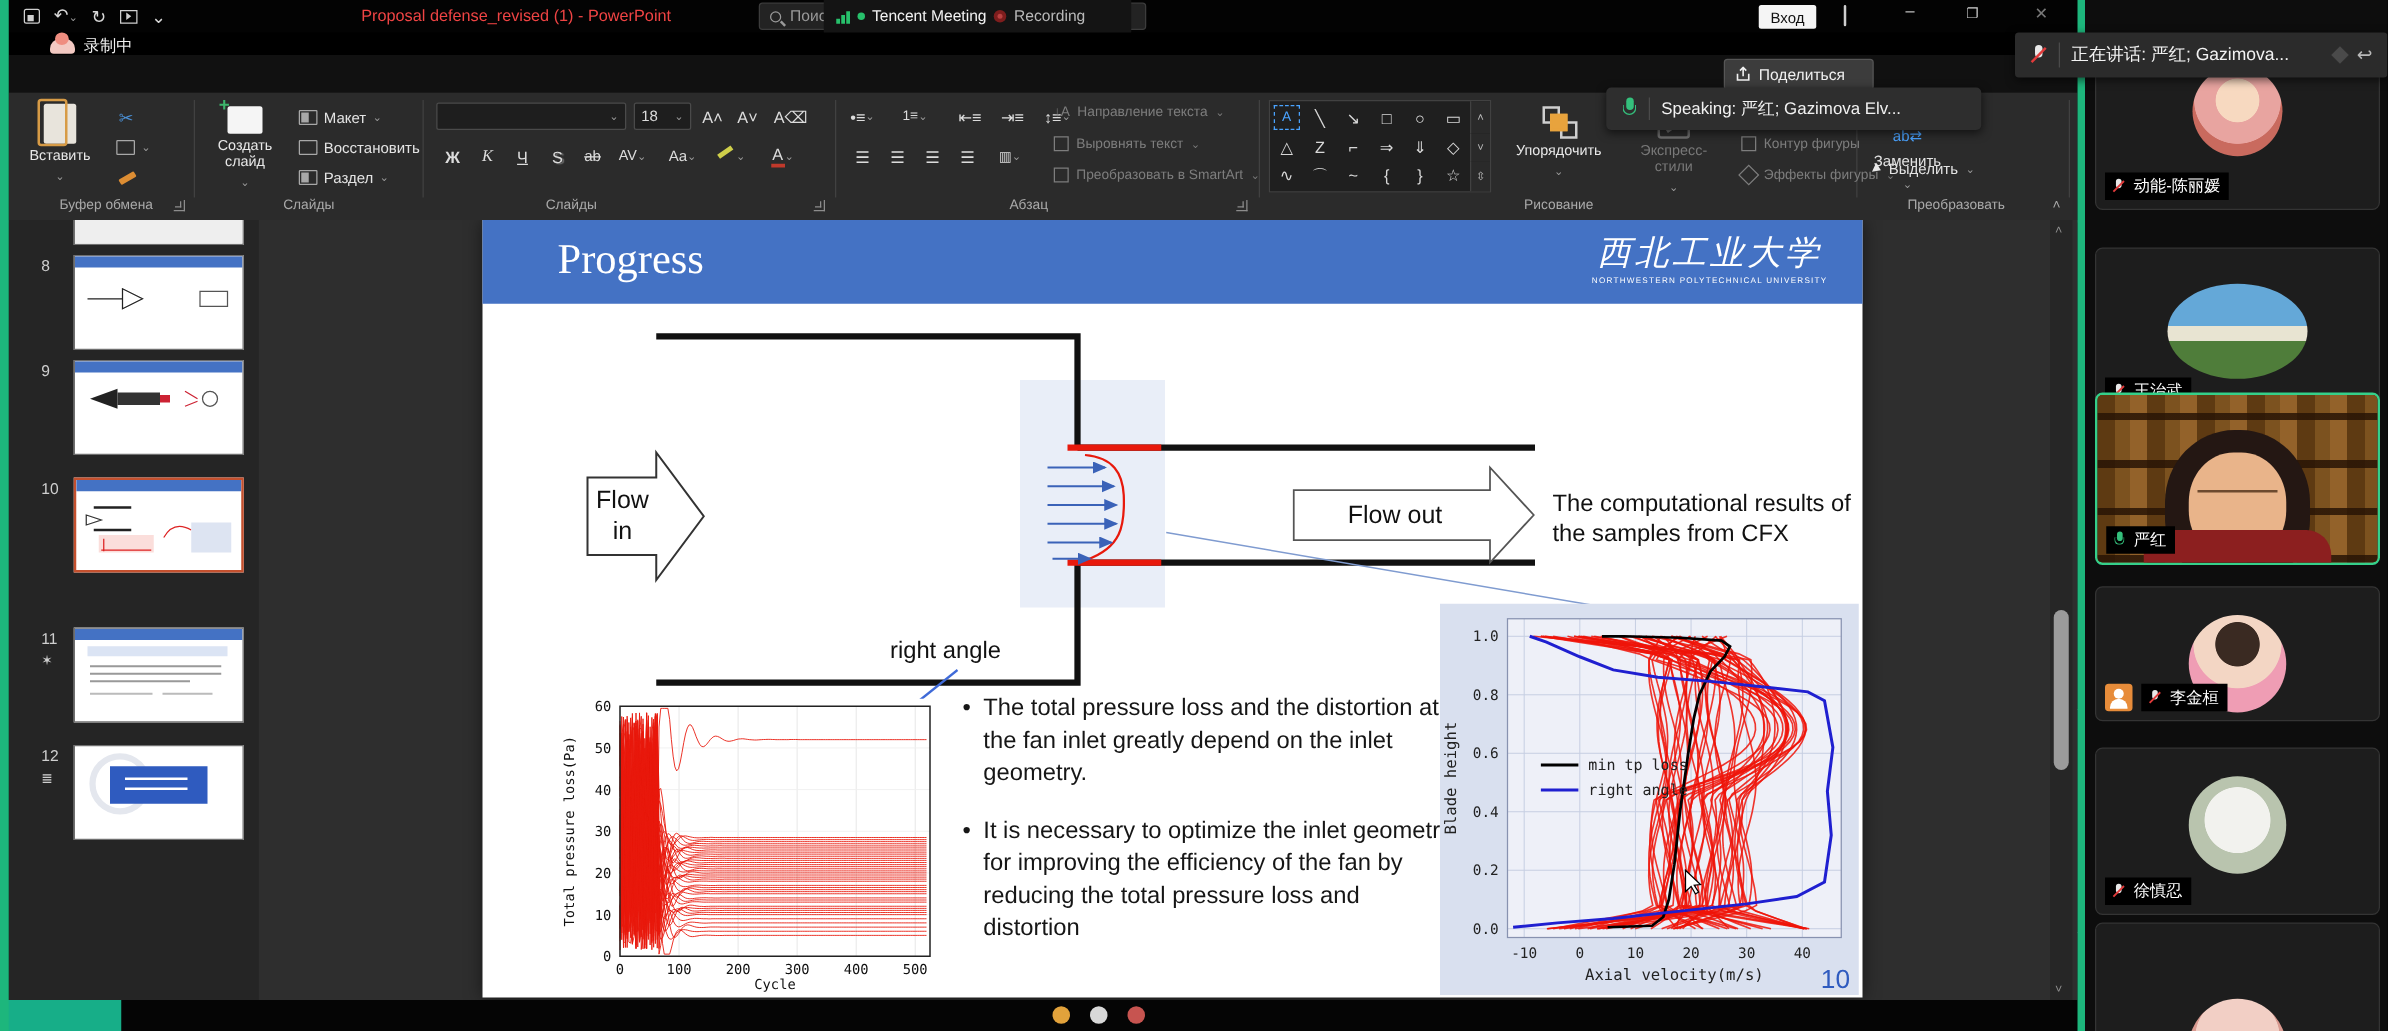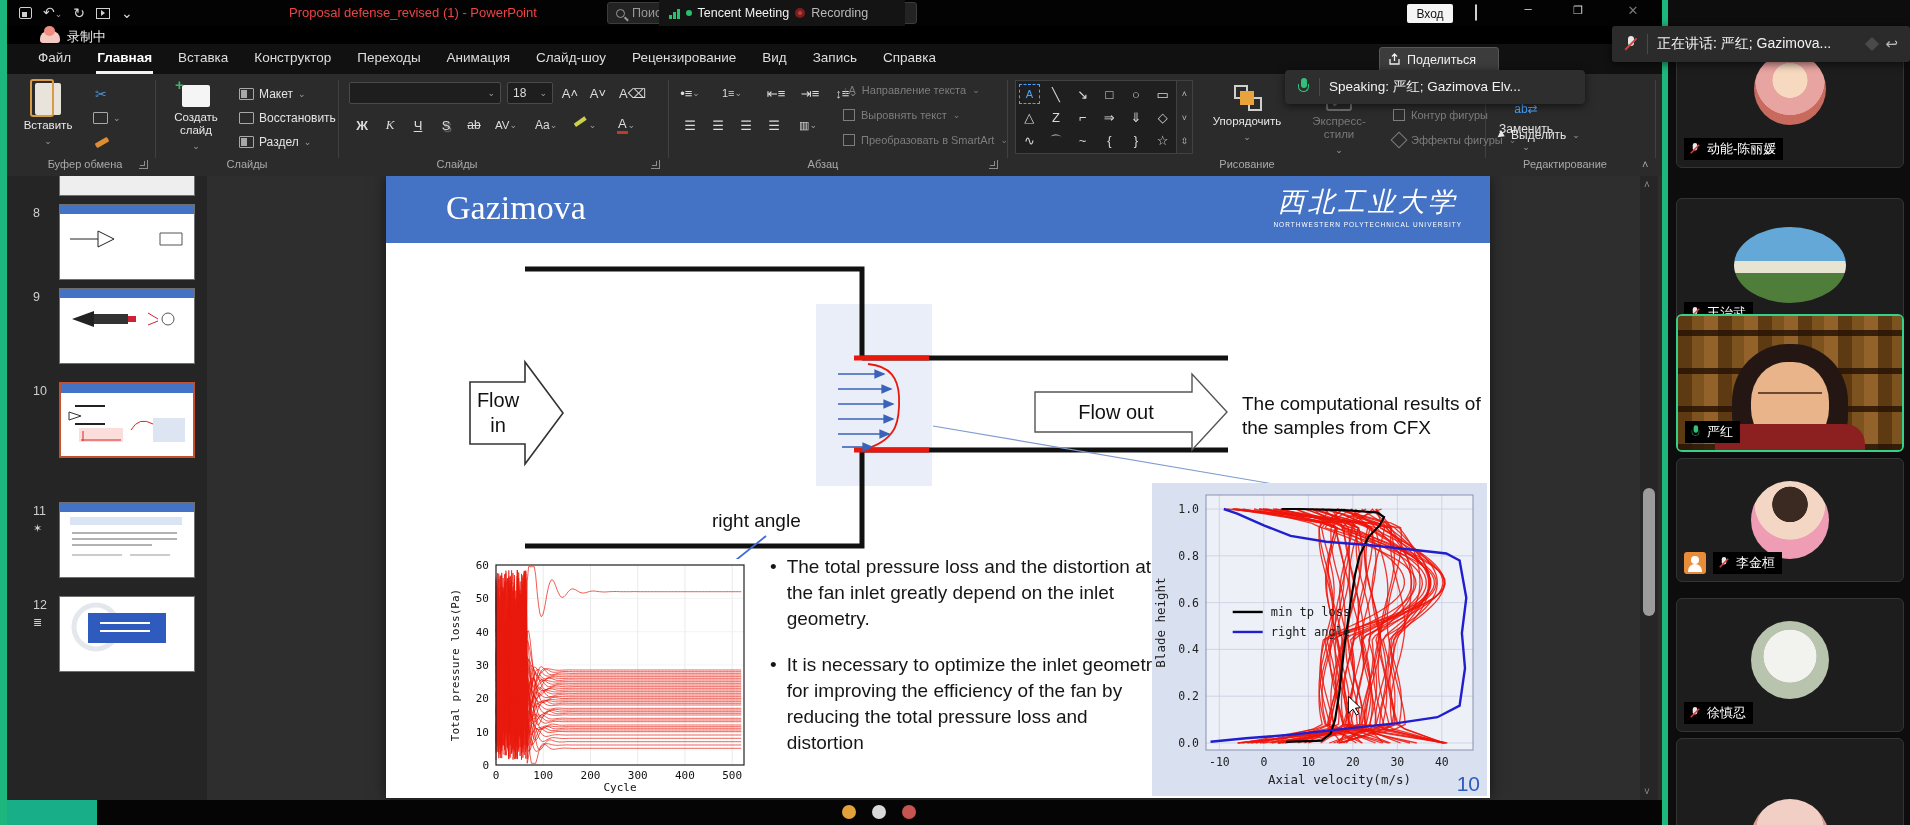--- a/index.html
+++ b/index.html
@@ -188,33 +188,20 @@
     <span class="winbtn" style="left:1560px; top:4px; font-size:11px;">❐</span>
     <span class="winbtn" style="left:1615px; top:3px; color:#777;">✕</span>
   </div>
 
   <div class="abs recrow">
     <span class="cloud"></span>
     <span>录制中</span>
   </div>
 
   <div class="abs menurow">
-    <div class="tabs" id="menu-tabs">
-        <div class="tab">Файл</div>
-        <div class="tab active">Главная</div>
-        <div class="tab">Вставка</div>
-        <div class="tab">Конструктор</div>
-        <div class="tab">Переходы</div>
-        <div class="tab">Анимация</div>
-        <div class="tab">Слайд-шоу</div>
-        <div class="tab">Рецензирование</div>
-        <div class="tab">Вид</div>
-        <div class="tab">Запись</div>
-        <div class="tab">Справка</div>
-      </div>
     <div class="share-btn">
       <svg width="13" height="13" viewBox="0 0 13 13">
           <path d="M2 6 v5 h9 v-5 M6.5 8 V1 M4 3.5 L6.5 1 L9 3.5" stroke="#f0f0f0" stroke-width="1.3" fill="none"></path>
         </svg>
       <span>Поделиться</span>
     </div>
   </div>
 
   <div class="abs ribbon">
     <div class="gsep" style="left:148px"></div>
@@ -391,21 +378,21 @@
     <div class="editrow" style="left:1492px; top:28px;flex-direction:column;">
         <span style="color:#4aa3ff; font-size:12px;">ab⇄</span>
         <span>Заменить</span>
         <span class="chev">⌄</span>
       </div>
     <div class="editrow" style="left:1492px; top:54px;">
         <span style="display:inline-block;width:0;height:0;border-left:6px solid #e8e8e8;border-top:4px solid transparent;border-bottom:4px solid transparent;transform:rotate(25deg);"></span>
         <span>Выделить</span>
         <span class="chev">⌄</span>
       </div>
-    <div class="glabel" style="left:1498px; width:120px;">Редактирование</div>
+    <div class="glabel" style="left:1498px; width:120px;">Преобразовать</div>
     <div class="collapse-chev">˄</div>
   </div>
 
   <div class="abs toast speak-toast">
     <span class="mic-g"></span>
     <span style="border-left:1px solid #4a4a4a; height:18px;"></span>
     <span>Speaking: 严红; Gazimova Elv...</span>
   </div>
 
   <div class="abs workspace">
@@ -447,21 +434,21 @@
             <circle cx="36" cy="30" r="22" fill="none" stroke="#e4e7ee" stroke-width="5"></circle>
             <rect x="28" y="16" width="78" height="30" fill="#2f5bbf"></rect>
             <path d="M40 26 h50 M40 34 h50" stroke="#fff" stroke-width="2"></path>
           </svg></div>
         <span class="thumb-num" style="top: 422px;">12</span>
         <span class="thumb-mark" style="top: 440px;">≣</span>
       </div>
 
     <div class="slide">
       <div class="slide-header"></div>
-      <div class="slide-title">Gazimova</div>
+      <div class="slide-title">Progress</div>
       <div class="uni-logo">
         <div class="uni-cn">西北工业大学</div>
         <div class="uni-en">NORTHWESTERN POLYTECHNICAL UNIVERSITY</div>
       </div>
 
       <svg class="diagram-svg" width="1104" height="622" viewBox="0 0 1104 622">
         <defs>
           <marker id="arrB" markerWidth="8" markerHeight="8" refX="6" refY="3" orient="auto">
               <path d="M0,0 L7,3 L0,6 z" fill="#4b74c9"></path>
             </marker>
@@ -701,21 +688,21 @@
         <div class="vid-shelf"></div>
         <div class="vid-hair"></div>
         <div class="vid-face"></div>
         <div class="vid-glass"></div>
         <div class="vid-body"></div>
         <div class="namebar">
           <span class="mic-g"></span>
           <span>严红</span>
         </div>
       </div>
-      <div class="tile" style="top: 458px; height: 124px;">
+      <div class="tile" style="top: 469px; height: 108px;">
         <div class="avatar" style="width:78px;height:78px;top:22px;background:radial-gradient(circle at 50% 30%, #3a2a22 0 26%, #f3d6c4 27% 52%, #ef9db4 53% 100%);"></div>
         <div class="hand-badge"></div>
         <div class="namebar shift">
           <span class="mic-m"></span>
           <span>李金桓</span>
         </div>
       </div>
       <div class="tile" style="top: 598px; height: 134px;">
         <div class="avatar" style="width:78px;height:78px;top:22px;background:radial-gradient(circle at 50% 45%, #f2f2ee 0 45%, #b9c4ae 46% 100%);"></div>
         <div class="namebar">

